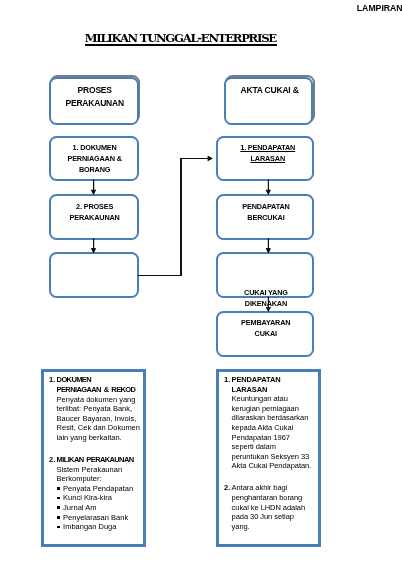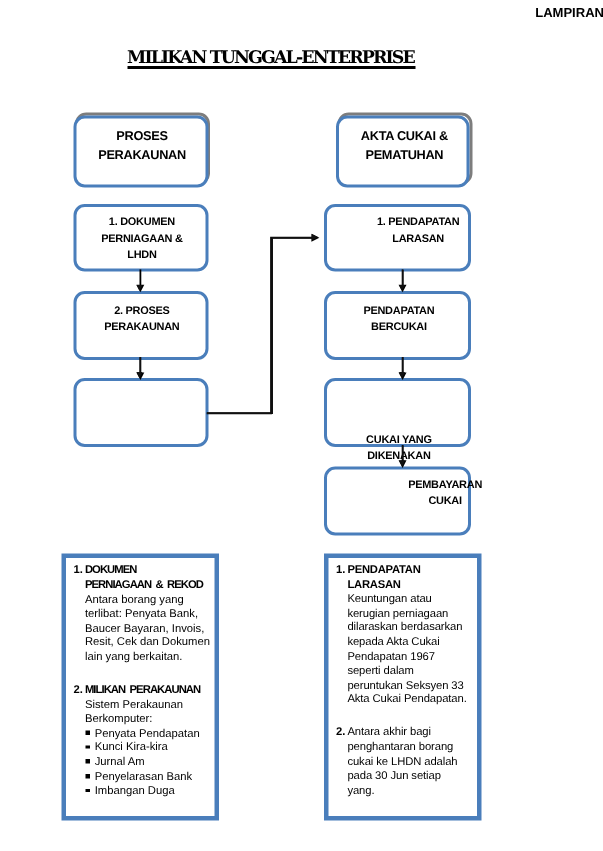--- a/index.html
+++ b/index.html
@@ -94,59 +94,58 @@
   <div class="fbox" style="left:48.7px;top:77px;width:90px;height:48px;"></div>
   <div class="ftx big" style="left:48.7px;top:83.62px;width:92px;">
     <div>PROSES</div>
     <div>PERAKAUNAN</div>
   </div>
 
   <div class="fbox" style="left:48.5px;top:135.5px;width:90.2px;height:45.7px;"></div>
   <div class="ftx sml" style="left:48.5px;top:141.7px;width:92.2px;">
     <div>1. DOKUMEN</div>
     <div>PERNIAGAAN &amp;</div>
-    <div>LHDN</div>
+    <div>BORANG</div>
   </div>
 
   <div class="fbox" style="left:48.5px;top:194px;width:90.2px;height:45.7px;"></div>
   <div class="ftx sml" style="left:48.5px;top:201.1px;width:92.2px;">
     <div>2. PROSES</div>
     <div>PERAKAUNAN</div>
   </div>
 
   <div class="fbox" style="left:48.5px;top:252.1px;width:90.2px;height:46.1px;"></div>
 
   <div class="shadow" style="left:225.4px;top:74.9px;width:89.8px;height:48px;"></div>
   <div class="fbox" style="left:223.7px;top:77px;width:89.8px;height:48px;"></div>
   <div class="ftx big" style="left:223.7px;top:83.62px;width:91.8px;">
     <div>AKTA CUKAI &amp;</div>
-    <div>PEMATUHAN</div>
   </div>
 
   <div class="fbox" style="left:216.2px;top:135.5px;width:97.5px;height:45.7px;"></div>
-  <div class="ftx sml" style="left:229px;top:142.4px;width:99.5px;">
+  <div class="ftx sml" style="left:218px;top:142.4px;width:99.5px;text-decoration:underline;">
     <div>1. PENDAPATAN</div>
     <div>LARASAN</div>
   </div>
 
   <div class="fbox" style="left:216.2px;top:194px;width:97.5px;height:45.7px;"></div>
   <div class="ftx sml" style="left:216.2px;top:201.1px;width:99.5px;">
     <div>PENDAPATAN</div>
     <div>BERCUKAI</div>
   </div>
 
   <div class="fbox" style="left:216.2px;top:252px;width:97.5px;height:46.2px;"></div>
   <div class="ftx sml" style="left:216.2px;top:258.8px;width:99.5px;margin-top:28px;">
     <div>CUKAI YANG</div>
     <div>DIKENAKAN</div>
     <div>(ISYTIHAR BORANG B)</div>
   </div>
 
   <div class="fbox" style="left:216.2px;top:310.5px;width:97.5px;height:46.4px;"></div>
-  <div class="ftx sml" style="left:231px;top:316.9px;width:99.5px;padding-left:16px;">
+  <div class="ftx sml" style="left:200px;top:316.9px;width:99.5px;padding-left:16px;">
     <div>PEMBAYARAN</div>
     <div>CUKAI</div>
   </div>
 
   <svg id="connectors" width="402" height="567" viewBox="0 0 402 567" style="position:absolute;left:0;top:0;overflow:visible;">
     <g fill="#000" stroke="#000">
       <line x1="93.6" y1="179.6" x2="93.6" y2="190.6" stroke-width="1.2"></line>
       <path d="M 93.6 194.9 L 90.9 189.8 L 96.2 189.8 Z" stroke="none"></path>
 
       <line x1="93.6" y1="238.1" x2="93.6" y2="249.1" stroke-width="1.2"></line>
@@ -183,21 +182,21 @@
   <div class="vline" style="left:268.1px;top:238.2px;height:10.3px;"></div>
   <div class="arrow-d" style="left:265.9px;top:248.3px;"></div>
 
   <div class="vline" style="left:268.1px;top:296.8px;height:10.3px;"></div>
   <div class="arrow-d" style="left:265.9px;top:306.9px;"></div>
 
   <div class="nbox" style="left:41.1px;top:369px;width:104.8px;height:177.7px;"></div>
   <div class="ntext" id="note-left" style="left:56.6px;top:375.39px;">
     <div class="b"><span class="numl">1.</span><span>DOKUMEN</span></div>
     <div class="b">PERNIAGAAN &amp; REKOD</div>
-    <div>Antara borang yang</div>
+    <div>Penyata dokumen yang</div>
     <div>terlibat: Penyata Bank,</div>
     <div>Baucer Bayaran, Invois,</div>
     <div>Resit, Cek dan Dokumen</div>
     <div>lain yang berkaitan.</div>
     <div class="gap"></div>
     <div class="b"><span class="numl">2.</span><span>MILIKAN PERAKAUNAN</span></div>
     <div>Sistem Perakaunan</div>
     <div>Berkomputer:</div>
     <div class="bl"><i></i><span>Penyata Pendapatan</span></div>
     <div class="bl"><i></i><span>Kunci Kira-kira</span></div>

